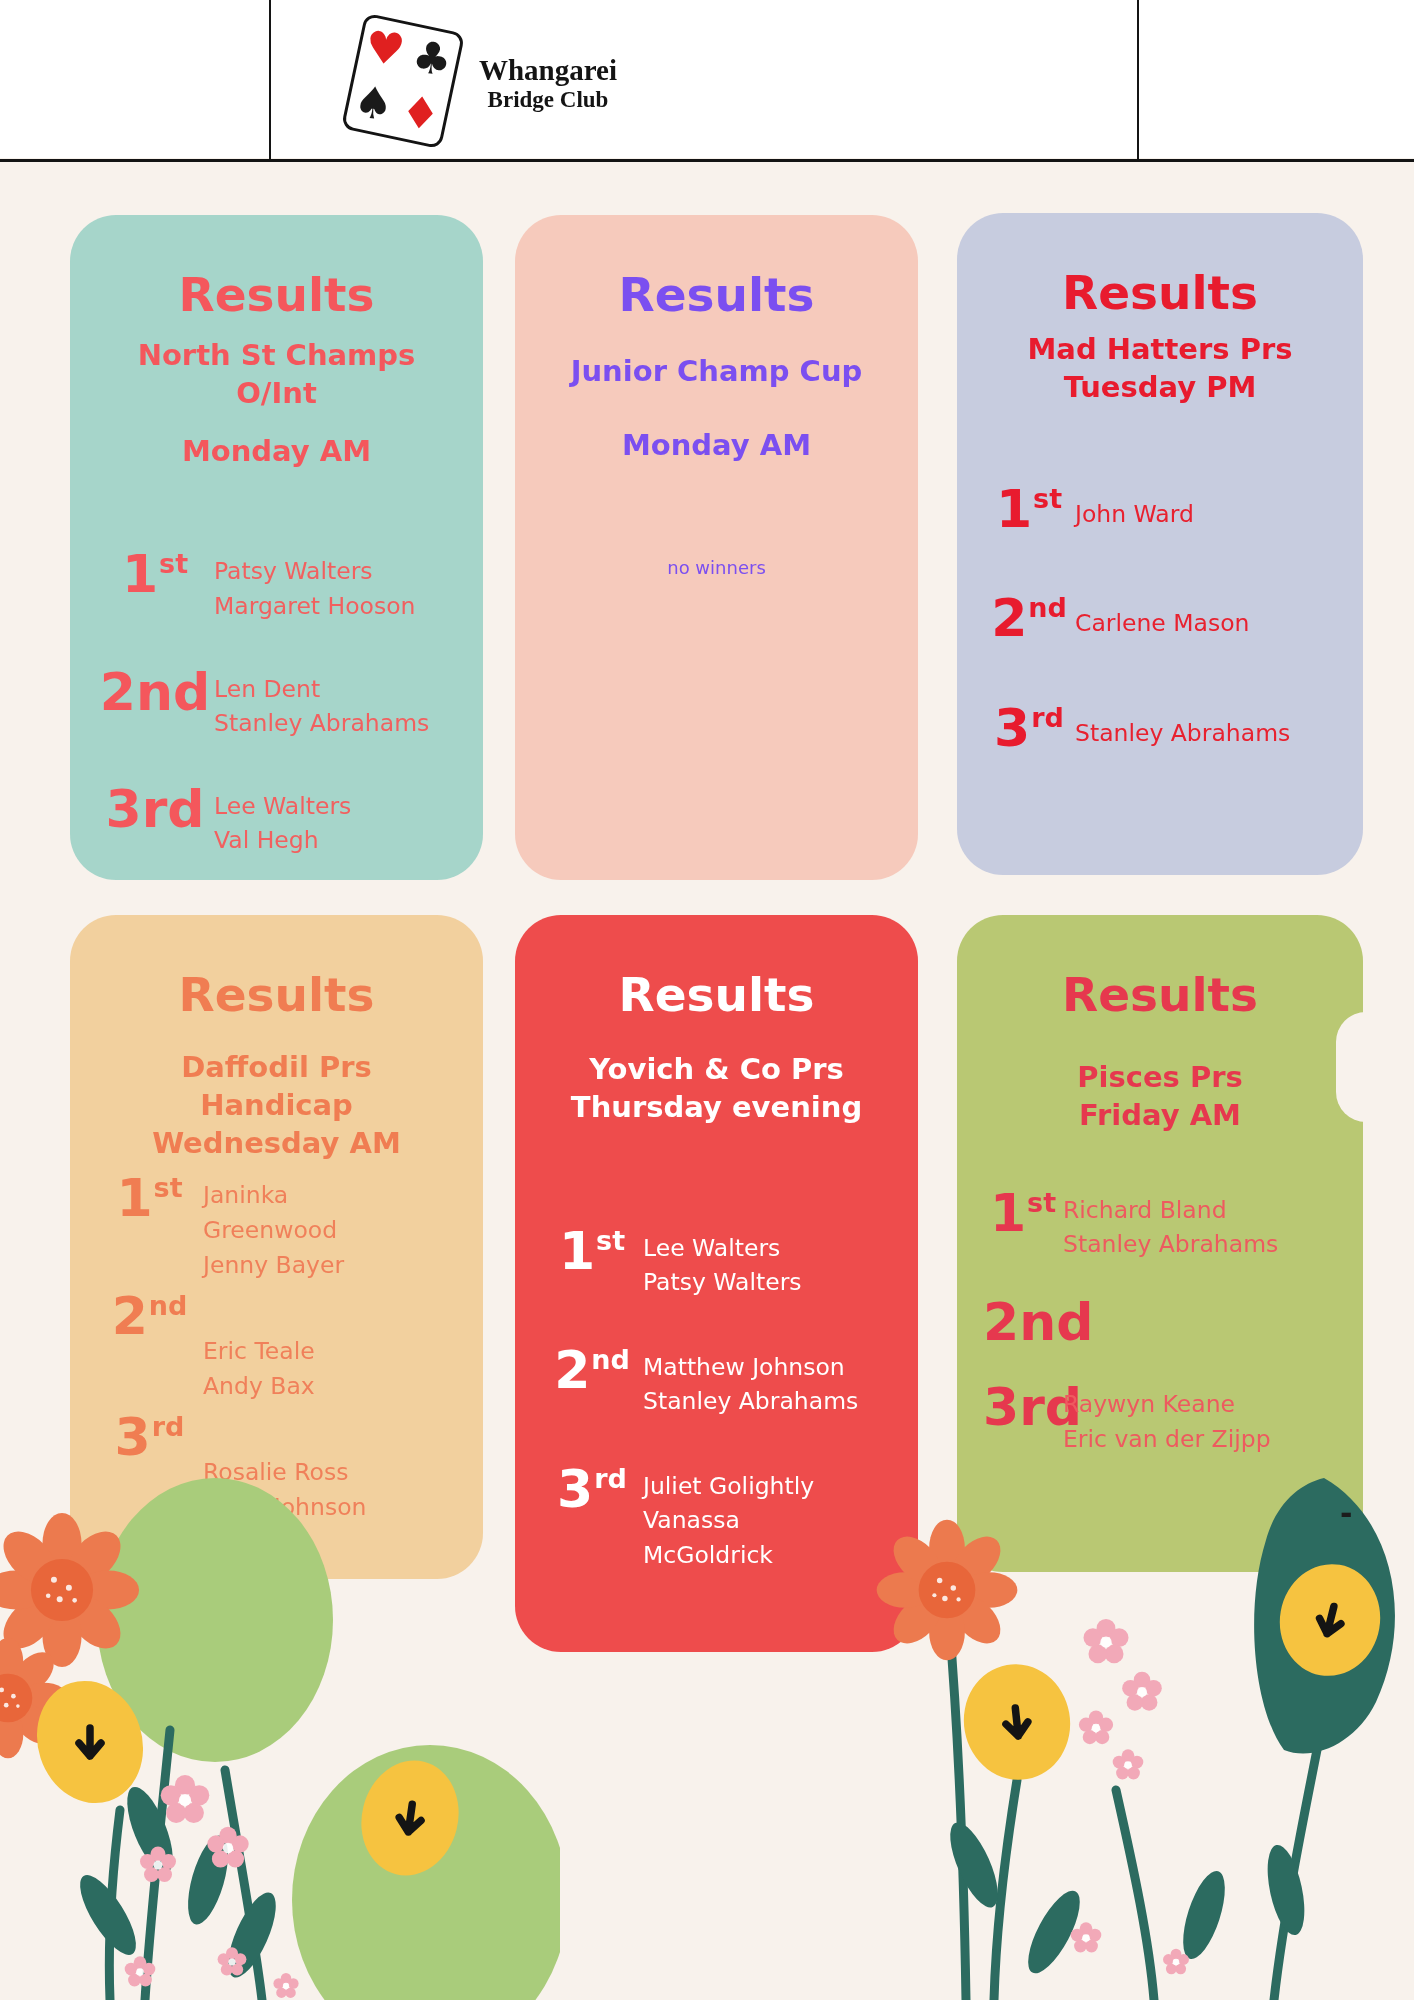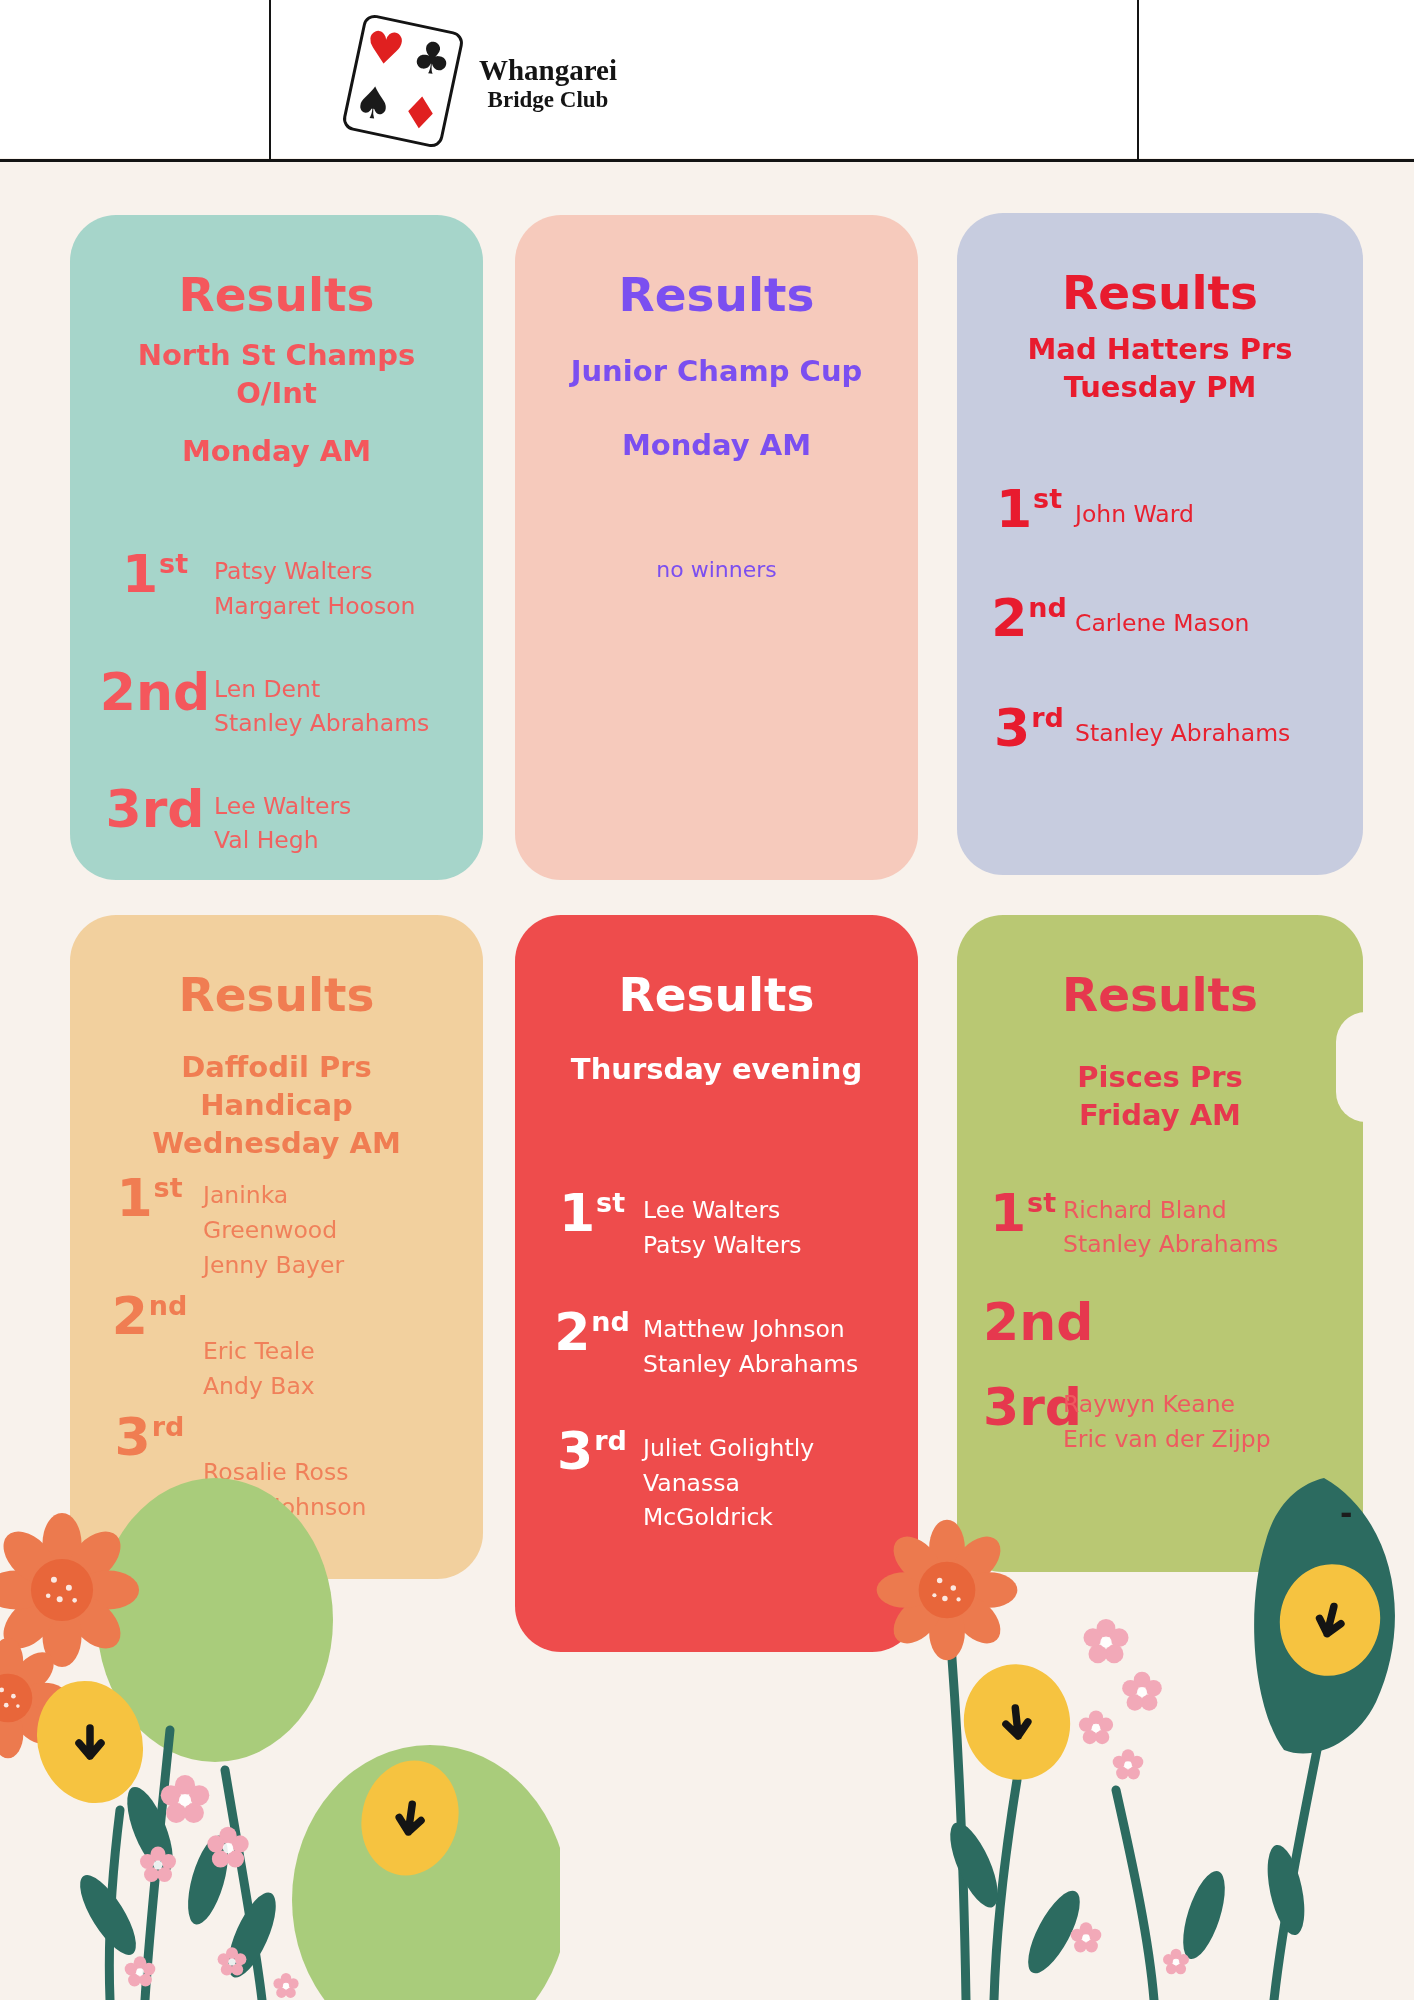--- a/index.html
+++ b/index.html
@@ -52,21 +52,21 @@
   #card-0{left:70px; top:215px;width:413px;height:665px;}
   #card-1{left:515px;top:215px;width:403px;height:665px;}
   #card-2{left:957px;top:213px;width:406px;height:662px;}
   #card-3{left:70px; top:915px;width:413px;height:664px;}
   #card-4{left:515px;top:915px;width:403px;height:737px;}
   #card-5{left:957px;top:915px;width:406px;height:657px;}
   .card .title{font-size:47px;font-weight:700;text-align:center;margin-top:52px;line-height:1.2;}
   .card .subtitle{font-size:29px;font-weight:700;text-align:center;margin-top:22px;line-height:1.3;}
   .card .subtitle span{display:block;}
   .card .session{font-size:29px;font-weight:700;text-align:center;margin-top:40px;line-height:1.3;}
-  .card .note{font-size:22px;font-weight:400;text-align:center;}
+  .card .note{font-size:18px;font-weight:400;text-align:center;}
   .card .rows{display:flex;flex-direction:column;padding:0 26px;}
   .card .row{display:flex;align-items:flex-start;}
   .card .rank{flex:none;width:118px;font-size:52px;font-weight:700;line-height:.95;text-align:center;}
   .card .rank .sup{font-size:27px;position:relative;top:-19px;margin-left:1px;}
   .card .names{font-size:23.5px;font-weight:500;line-height:1.47;padding-top:4px;}
   .card .names span{display:block;}
   
   .c0 .subtitle{margin-top:14px;}
   .c0 .session{margin-top:20px;}
   .c0 .rows{margin-top:80px;row-gap:44px;}
@@ -222,20 +222,21 @@
           <div class="names" style="color: rgb(240, 128, 90);">
             <span>Rosalie Ross</span>
             <span>Barry Johnson</span>
           </div>
         </div>
       </div>
     </section>
     <section class="card c4" id="card-4" style="background: rgb(238, 76, 76); color: rgb(255, 255, 255);">
       <div class="title">Results</div>
       <div class="subtitle">
+        <span>Yovich &amp; Co Prs</span>
         <span>Thursday evening</span>
       </div>
       <div class="rows">
         <div class="row">
           <div class="rank">1<span class="sup">st</span></div>
           <div class="names" style="color: rgb(255, 255, 255);">
             <span>Lee Walters</span>
             <span>Patsy Walters</span>
           </div>
         </div>

